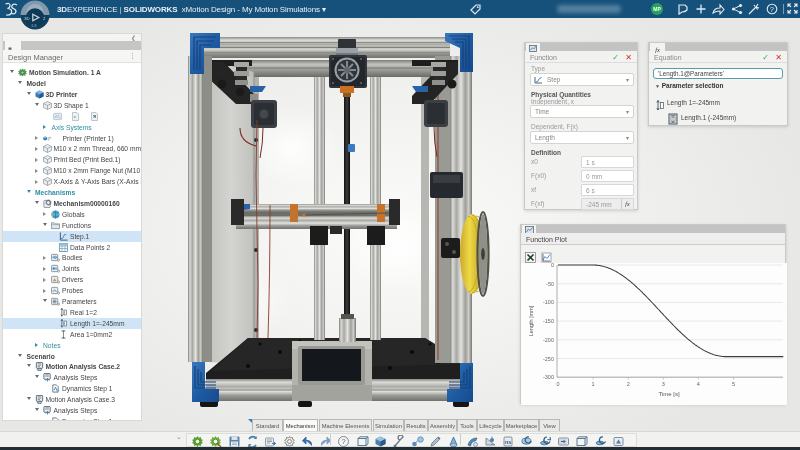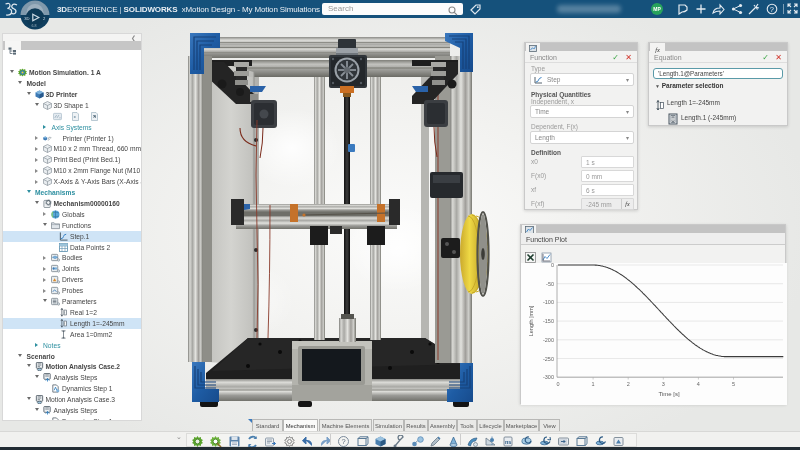--- a/index.html
+++ b/index.html
@@ -253,24 +253,20 @@
         <path d="M0.5 15 a14.5 14.5 0 0 1 29 0 z" fill="#8099ac"></path>
         <circle cx="15" cy="12.5" r="8.5" fill="#a5b7c4" opacity=".75"></circle>
         <circle cx="15" cy="17.5" r="9.2" fill="#0e3a57"></circle>
         <path d="M12.8 14.2 l6 3.3 -6 3.3 z" fill="none" stroke="#cfdbe4" stroke-width="1.2"></path>
         <text x="4.2" y="19.5" font-size="4.2" fill="#cfdbe4">3D</text>
         <text x="23" y="19.5" font-size="4.2" fill="#cfdbe4">2</text>
         <text x="11.5" y="26.5" font-size="3.6" fill="#9fb3c2">6.8</text>
       </svg>
     </div>
     <div id="tbtitle"><b>3D</b>EXPERIENCE <span style="opacity:.85">|</span> <b>SOLIDWORKS</b>&nbsp; xMotion Design - My Motion Simulations <span style="font-size:8px">▾</span></div>
-    <div id="searchbox">Search<svg width="10" height="10" viewBox="0 0 10 10" style="position:absolute;right:5px;top:3px">
-          <circle cx="4" cy="4" r="3" fill="none" stroke="#8a8a8a" stroke-width="1.1"></circle>
-          <path d="M6.3 6.3 L9 9" stroke="#8a8a8a" stroke-width="1.1"></path>
-        </svg></div>
     <svg width="11" height="11" viewBox="0 0 11 11" style="position:absolute;left:470px;top:4px">
         <path d="M1 6 L6 1 L10 1 L10 5 L5 10 z" fill="none" stroke="#dfe7ee" stroke-width="1.2"></path>
         <circle cx="7.8" cy="3.2" r=".9" fill="#dfe7ee"></circle>
       </svg>
     <div style="position:absolute;left:557px;top:5px;width:64px;height:8px;background:rgba(255,255,255,.28);border-radius:4px;filter:blur(2px)"></div>
     <div id="avatar">MP</div>
     <svg class="tbi" style="left:677px" width="12" height="12" viewBox="0 0 12 12">
         <path d="M2 2 h6 l2 2 v3 q-2 2 -5 2 l-3 2 z" fill="none" stroke="#e4ebf1" stroke-width="1.2"></path>
       </svg>
     <svg class="tbi" style="left:695px" width="12" height="12" viewBox="0 0 12 12">
@@ -301,20 +297,21 @@
     <div style="position:absolute;left:0;top:0;width:138px;height:7px;background:#f4f4f3"></div>
     <div style="position:absolute;right:4px;top:0;width:6px;height:6px;color:#8a8a8a;font-size:6px">❮</div>
     <div id="ltabs">
         <div id="ltab1"><svg width="11" height="8" viewBox="0 0 11 8" style="margin:0.5px 0 0 2.5px">
             <rect x="0.5" y="0.5" width="3" height="2.2" fill="#5a6a76"></rect>
             <path d="M2 2.7 V6.5 h2.5 M2 4 h2.5" stroke="#5a6a76" stroke-width=".8" fill="none"></path>
             <rect x="5" y="3" width="3" height="2" fill="#5a6a76"></rect>
             <rect x="5" y="5.6" width="3" height="2" fill="#5a6a76"></rect>
           </svg></div>
       </div>
+    <div id="lhead">Design Manager<span style="position:absolute;right:5px;top:2px;font-size:7px;letter-spacing:0;color:#777">⋮</span></div>
     <div id="tree">
 <div class="trow" style="top:3.1px">
           <span class="arr open" style="left:7px"></span>
           <svg class="ticon" style="left:15.0px" width="10" height="10" viewBox="0 0 10 10">
             <path d="M5 0.5 L6 2 L8 1.2 L8.2 3 L10 3.5 L8.8 5 L10 6.5 L8.2 7 L8 8.8 L6 8 L5 9.5 L4 8 L2 8.8 L1.8 7 L0 6.5 L1.2 5 L0 3.5 L1.8 3 L2 1.2 L4 2 z" fill="#5aa42c"></path>
             <circle cx="5" cy="5" r="2.6" fill="#2e7dbd"></circle>
             <circle cx="5" cy="5" r="1.2" fill="#f5d327"></circle>
           </svg>
           <span class="tx" style="left:26.0px;font-weight:bold;">Motion Simulation. 1 A</span>
         </div>

